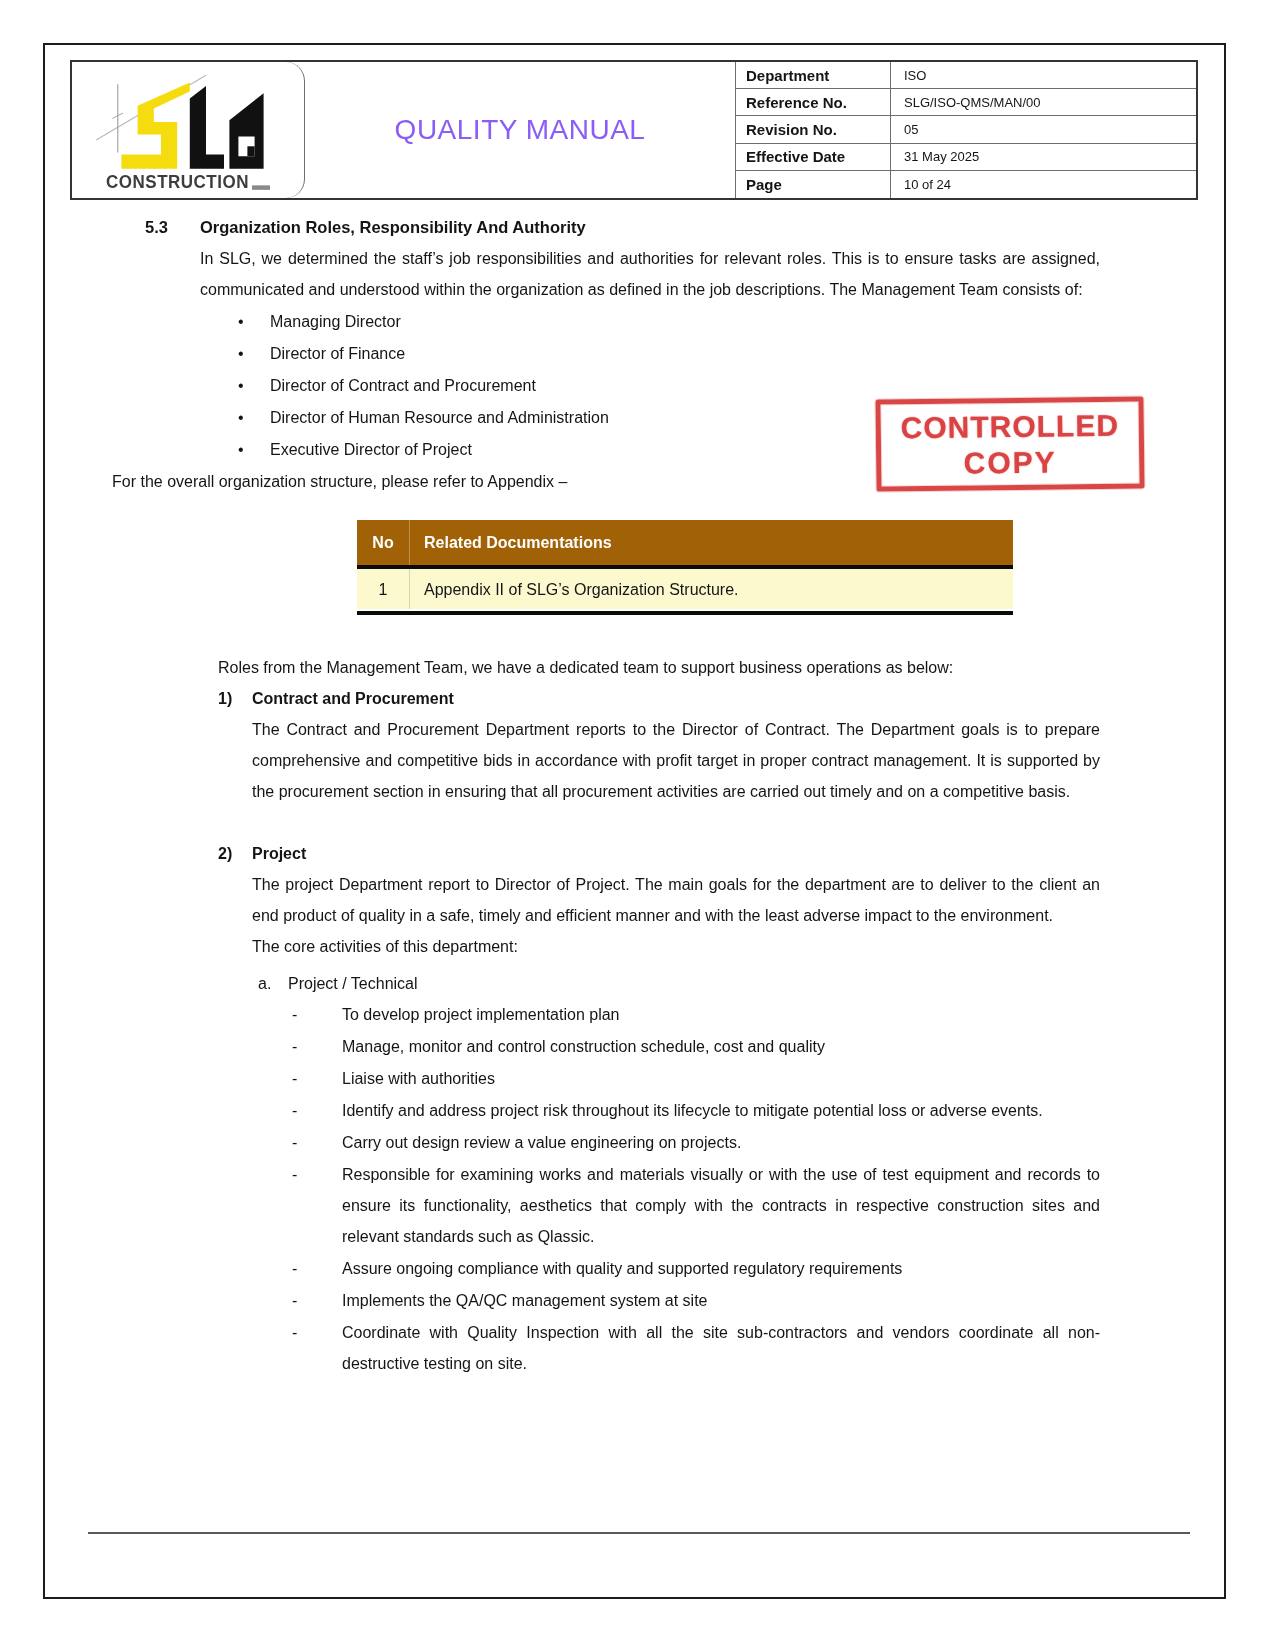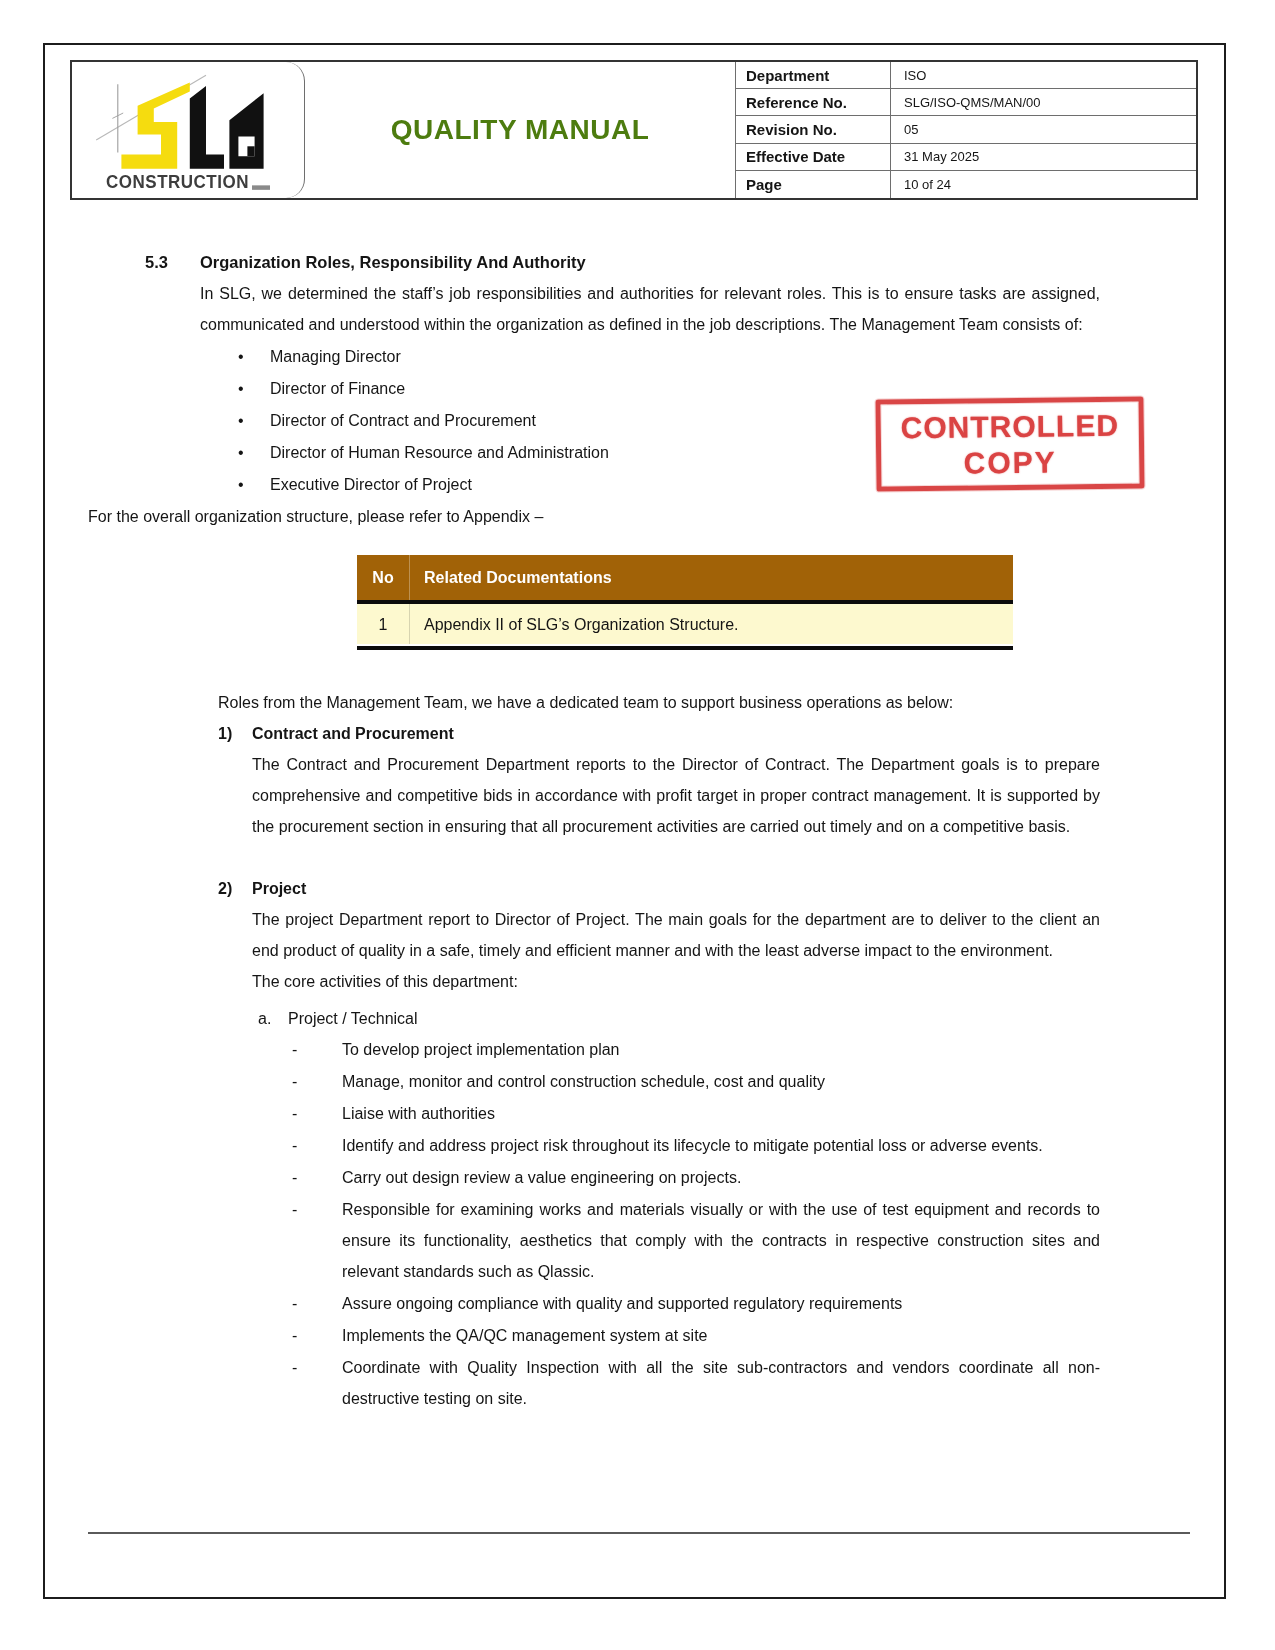--- a/index.html
+++ b/index.html
@@ -19,21 +19,21 @@
     display:grid;grid-template-columns:233px 431px 155px 305px;
     grid-template-rows:repeat(5,1fr);
   }
   .logo-cell{
     grid-column:1;grid-row:1/6;border-right:1px solid #6e6e6e;
     display:flex;flex-direction:column;align-items:center;justify-content:center;border-radius:19px;
   }
   .title-cell{
     grid-column:2;grid-row:1/6;border-right:1px solid #6e6e6e;
     display:flex;align-items:center;justify-content:center;
-    font-weight:bold;font-size:28px;letter-spacing:.5px;color:#4d7c0f;
+    font-weight:normal;font-size:28px;letter-spacing:.5px;color:#8b5cf6;
   }
   .meta-label{
     grid-column:3;border-right:1px solid #6e6e6e;border-bottom:1px solid #6e6e6e;
     display:flex;align-items:center;padding-left:10px;font-weight:bold;font-size:15px;
   }
   .meta-value{
     grid-column:4;border-bottom:1px solid #6e6e6e;
     display:flex;align-items:center;padding-left:13px;font-size:13px;
   }
   .last-row{border-bottom:none;}
@@ -46,28 +46,28 @@
   .stamp{
     position:absolute;left:876px;top:398px;width:258px;height:82px;
     border:5px solid #d94646;border-radius:3px;transform:rotate(-0.7deg);
     color:#da4343;text-align:center;font-weight:bold;
     box-shadow:0 0 0 1px rgba(217,70,70,.25), inset 0 0 0 1px rgba(217,70,70,.2);
     text-shadow:0 0 1.5px rgba(218,68,68,.75);
   }
   .stamp-l1{font-size:30px;letter-spacing:1px;margin-top:5px;line-height:38px;}
   .stamp-l2{font-size:30px;letter-spacing:2px;line-height:34px;}
   
-  .content{position:absolute;left:0;top:247px;width:1272px;font-size:16px;line-height:31px;}
+  .content{position:absolute;left:0;top:212px;width:1272px;font-size:16px;line-height:31px;}
   .sec-head{margin-left:145px;display:flex;font-weight:bold;font-size:16.5px;height:31px;}
   .sec-num{width:55px;}
   .p-intro{margin-left:200px;width:900px;text-align:justify;}
   .bullets{margin-left:238px;margin-top:1px;}
   .b-row{display:flex;height:32px;}
   .b-dot{width:32px;}
-  .for-line{margin-left:88px;height:31px;}
+  .for-line{margin-left:112px;height:31px;}
   .rtable{margin-left:357px;width:656px;margin-top:23px;}
   .rt-head{display:flex;background:#a16207;color:#ffffff;font-weight:bold;height:45px;font-size:16px;}
   .rt-no{width:52px;display:flex;align-items:center;justify-content:center;border-right:1px solid rgba(255,255,255,.3);}
   .rt-doc{display:flex;align-items:center;padding-left:14px;}
   .rt-sep{height:4px;background:#0b0b0b;}
   .rt-row{display:flex;background:#fdf9cf;height:40px;font-size:16px;}
   .rt-row .rt-no{border-right:1px solid rgba(0,0,0,.15);}
   .rt-gap{height:2px;background:#ffffff;}
   .rt-bot{height:4px;background:#0b0b0b;}
   .aside-line{margin-left:218px;margin-top:37px;height:31px;}

